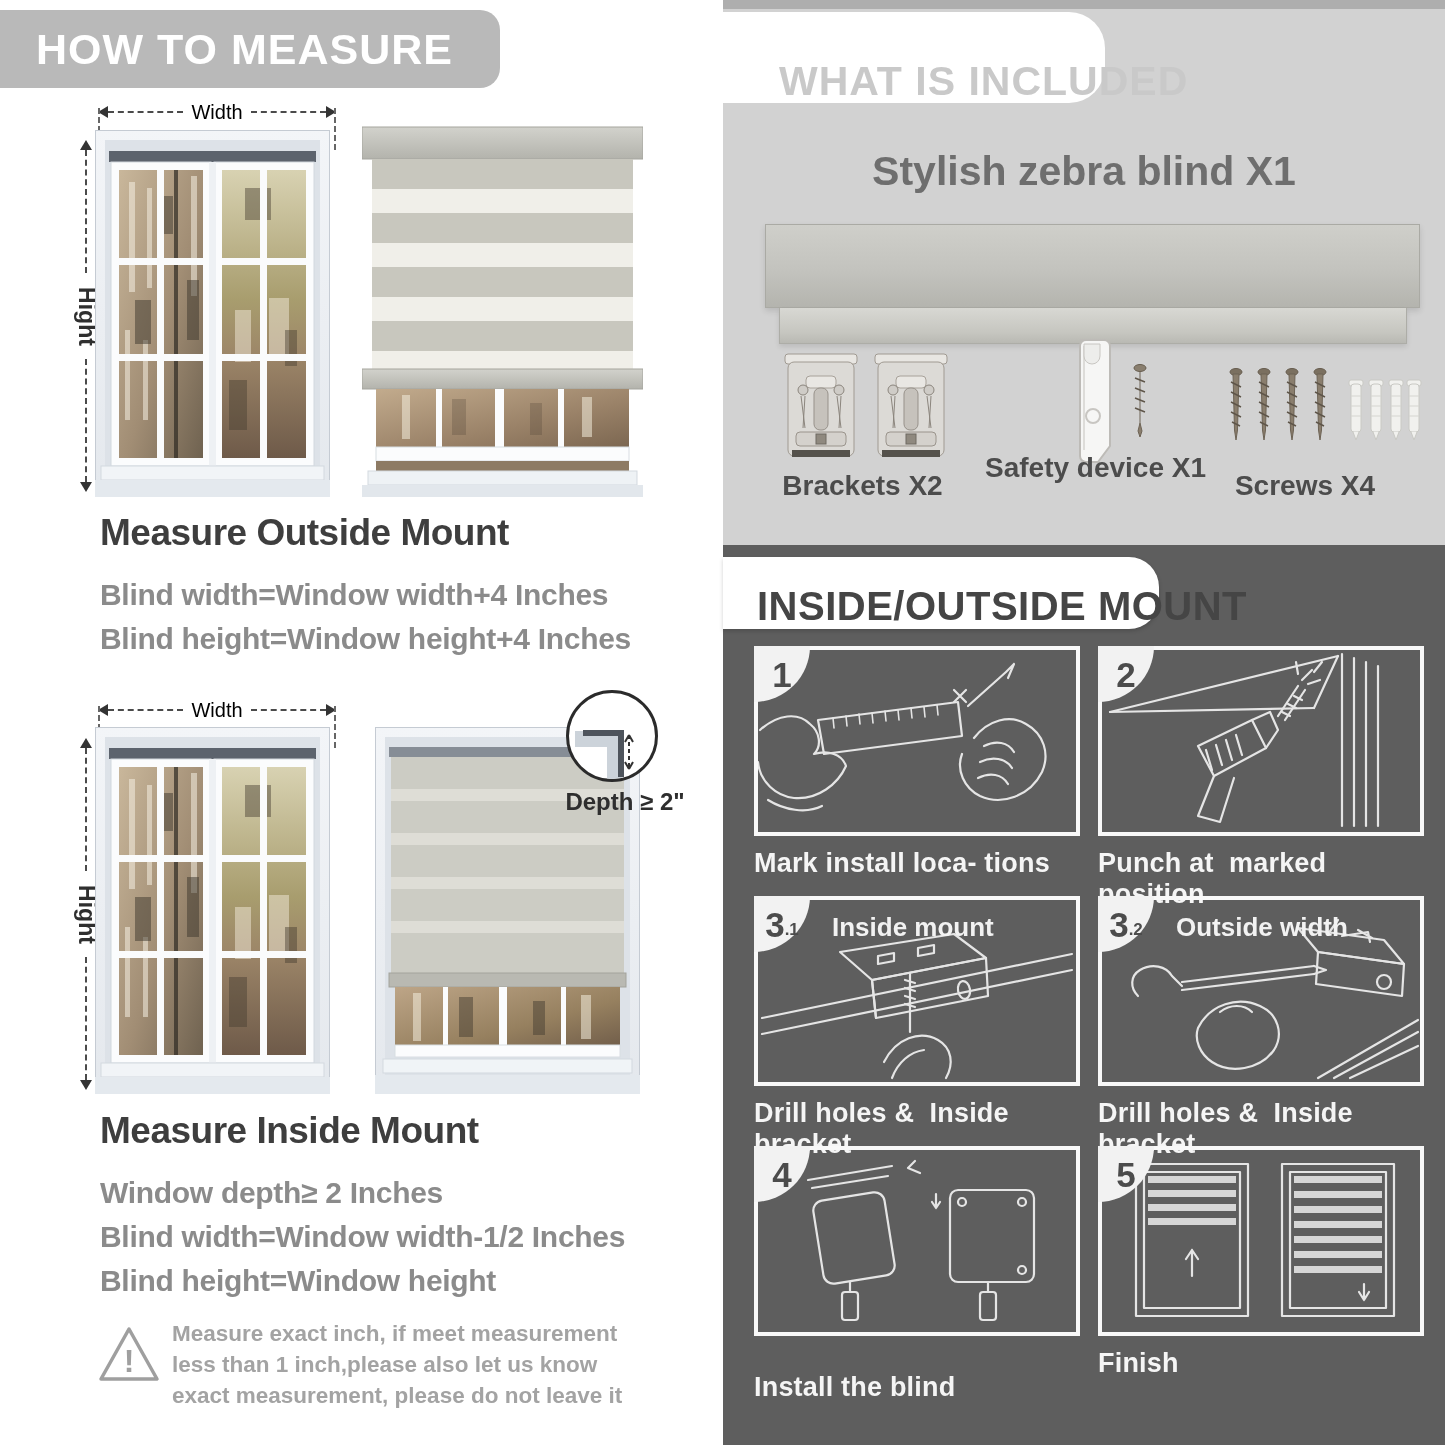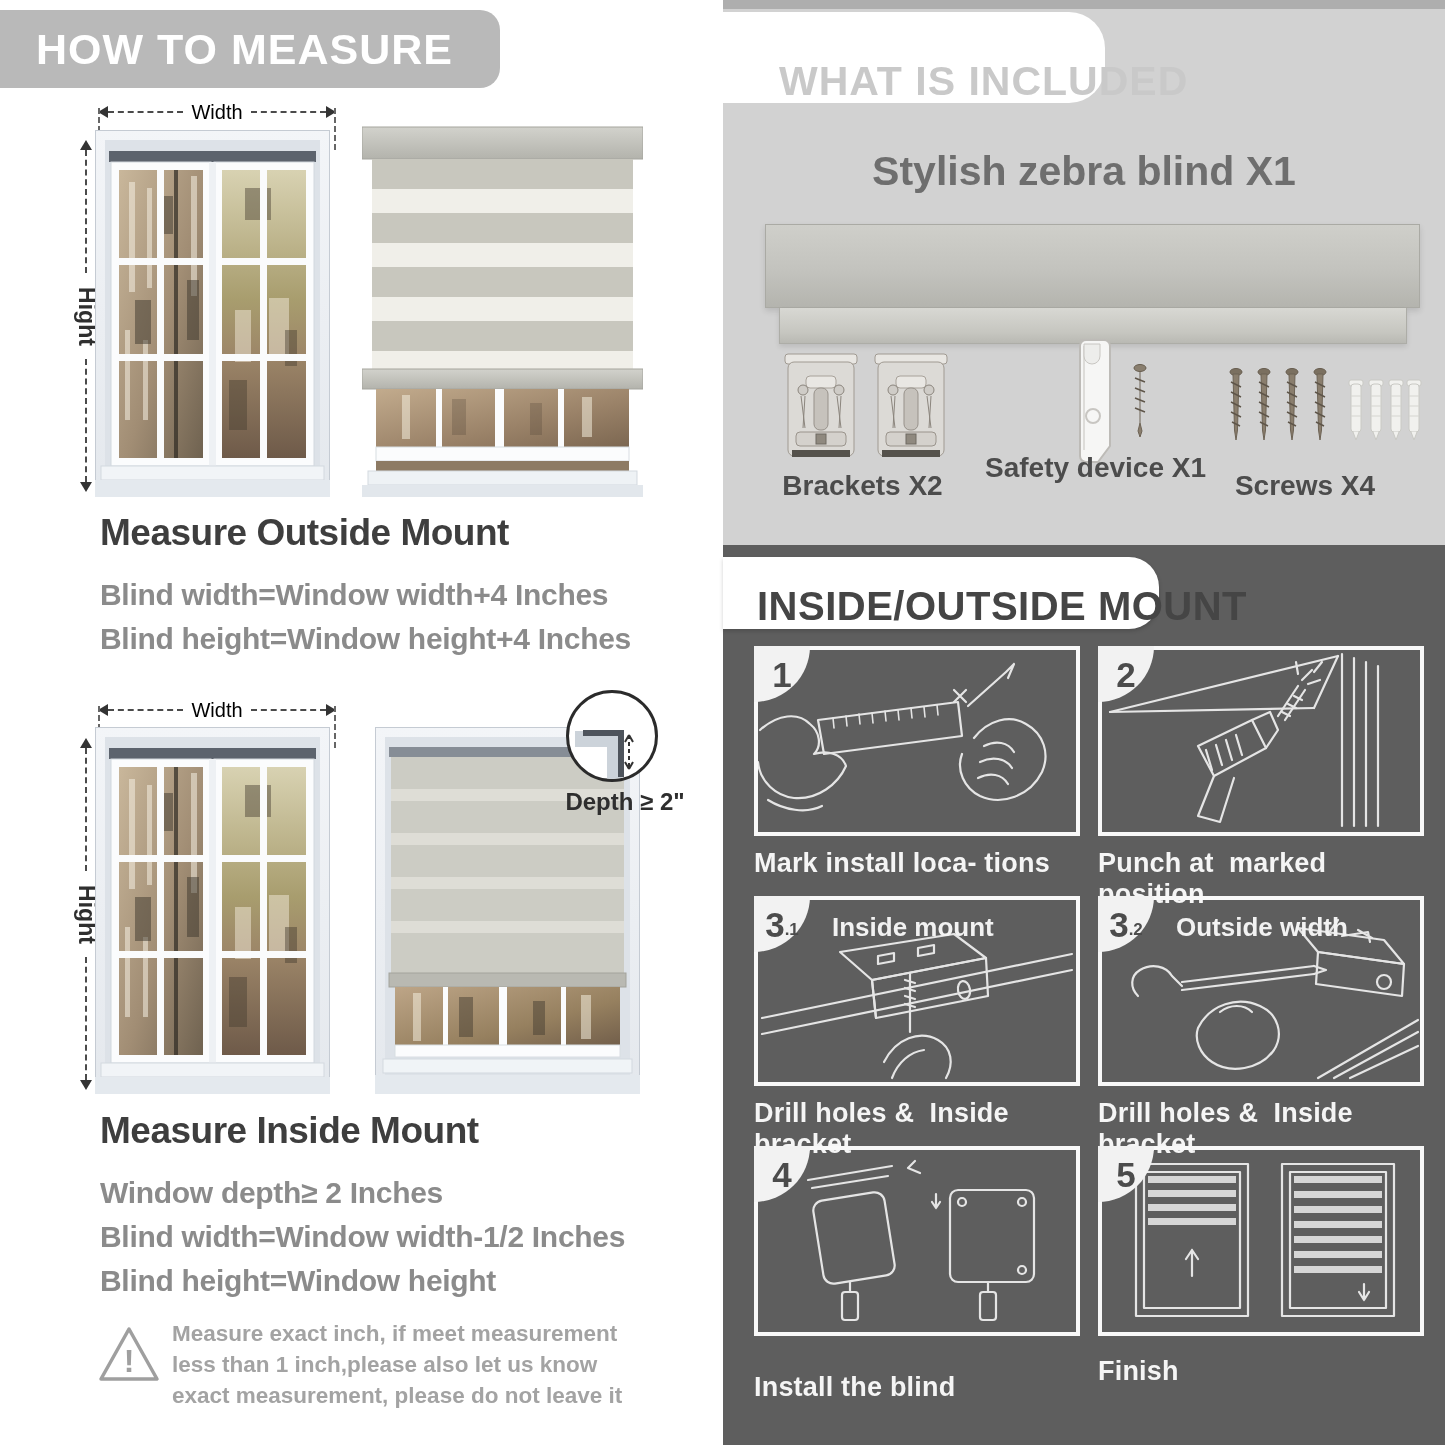--- a/index.html
+++ b/index.html
@@ -566,13 +566,13 @@
         <rect x="192" y="116" width="88" height="7"></rect>
       </g>
       <path d="M262,134 L262,150 M262,150 l-5,-8 M262,150 l5,-8"></path>
     </g>
   </svg>
   <div class="badge">
     <span class="num">5</span>
       <span class="sub"></span>
   </div>
 </div>
-<div class="abs step-caption" style="left:1098px;top:1348px;margin-top:8px;">Finish</div>
+<div class="abs step-caption" style="left:1098px;top:1348px;">Finish</div>
 
 </body></html>

